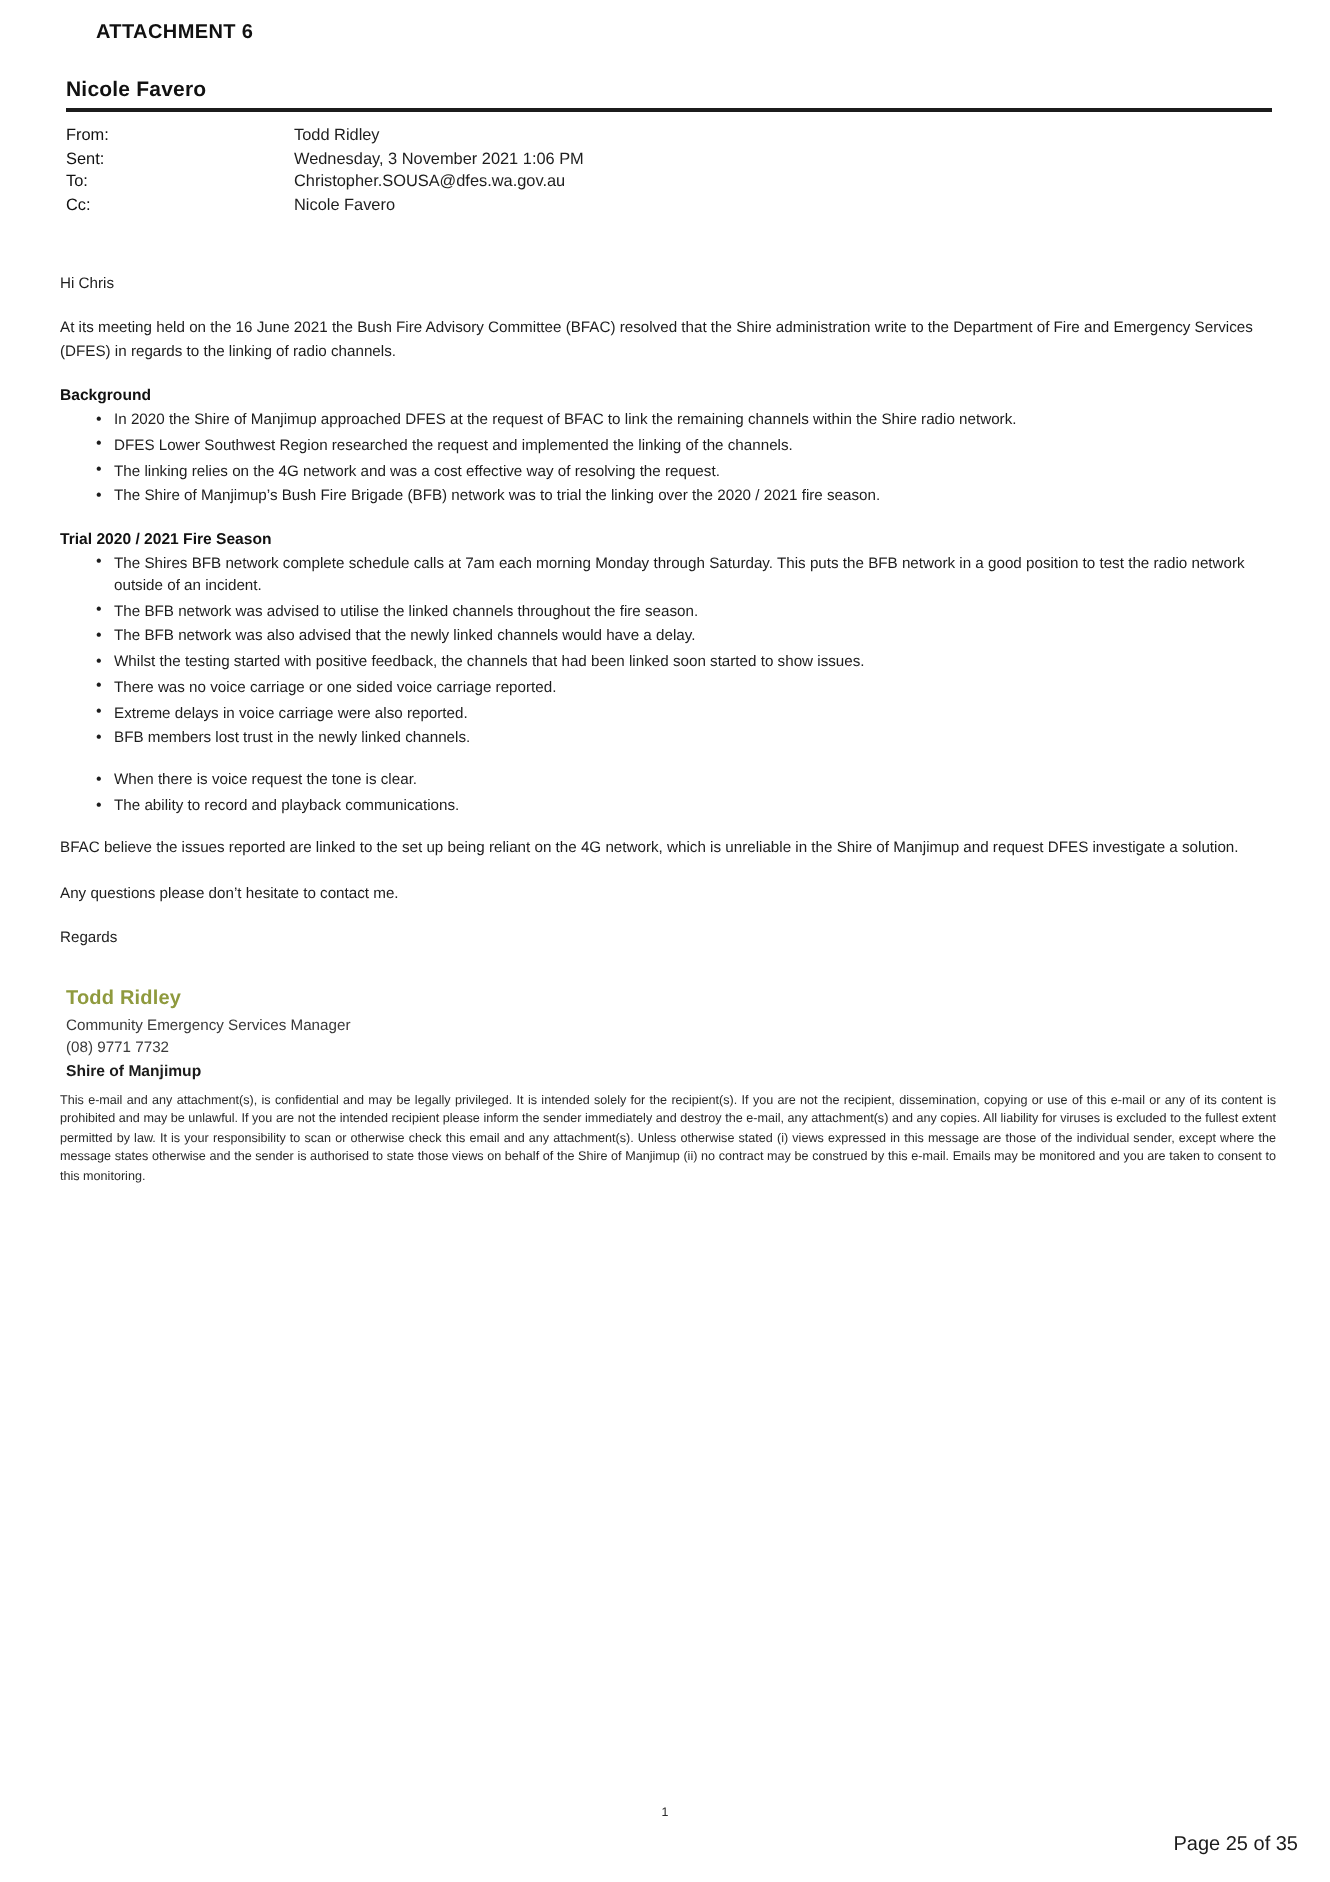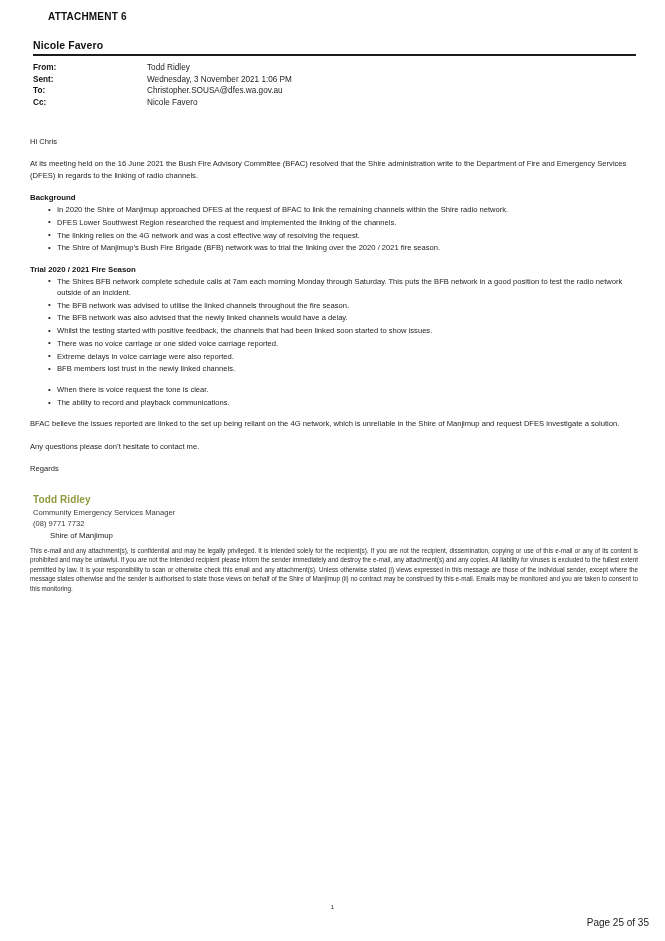--- a/index.html
+++ b/index.html
@@ -62,21 +62,21 @@
   .field-row {
     display: flex;
     align-items: baseline;
     line-height: 11.6px;
     height: 11.6px;
     font-size: 8.2px;
   }
   .field-label {
     width: 114px;
     flex: 0 0 114px;
-    font-weight: bold;
+    font-weight: normal;
     color: #111;
   }
   .field-value {
     flex: 1 1 auto;
     color: #1d1d1d;
   }
 
   
   .body-area {
     position: absolute;
@@ -138,25 +138,24 @@
     line-height: 11px;
     margin-top: 1px;
   }
   .sig-phone {
     font-size: 7.6px;
     color: #3a3a3a;
     line-height: 11px;
   }
   .sig-org {
     font-size: 7.8px;
-    font-weight: normal;
+    font-weight: bold;
     color: #1b1b1b;
     line-height: 11px;
     margin-top: 0.5px;
-    margin-left: 17px;
   }
 
   
   .disclaimer {
     position: absolute;
     left: 30px;
     top: 546px;
     width: 608px;
     font-size: 6.3px;
     line-height: 9.4px;

